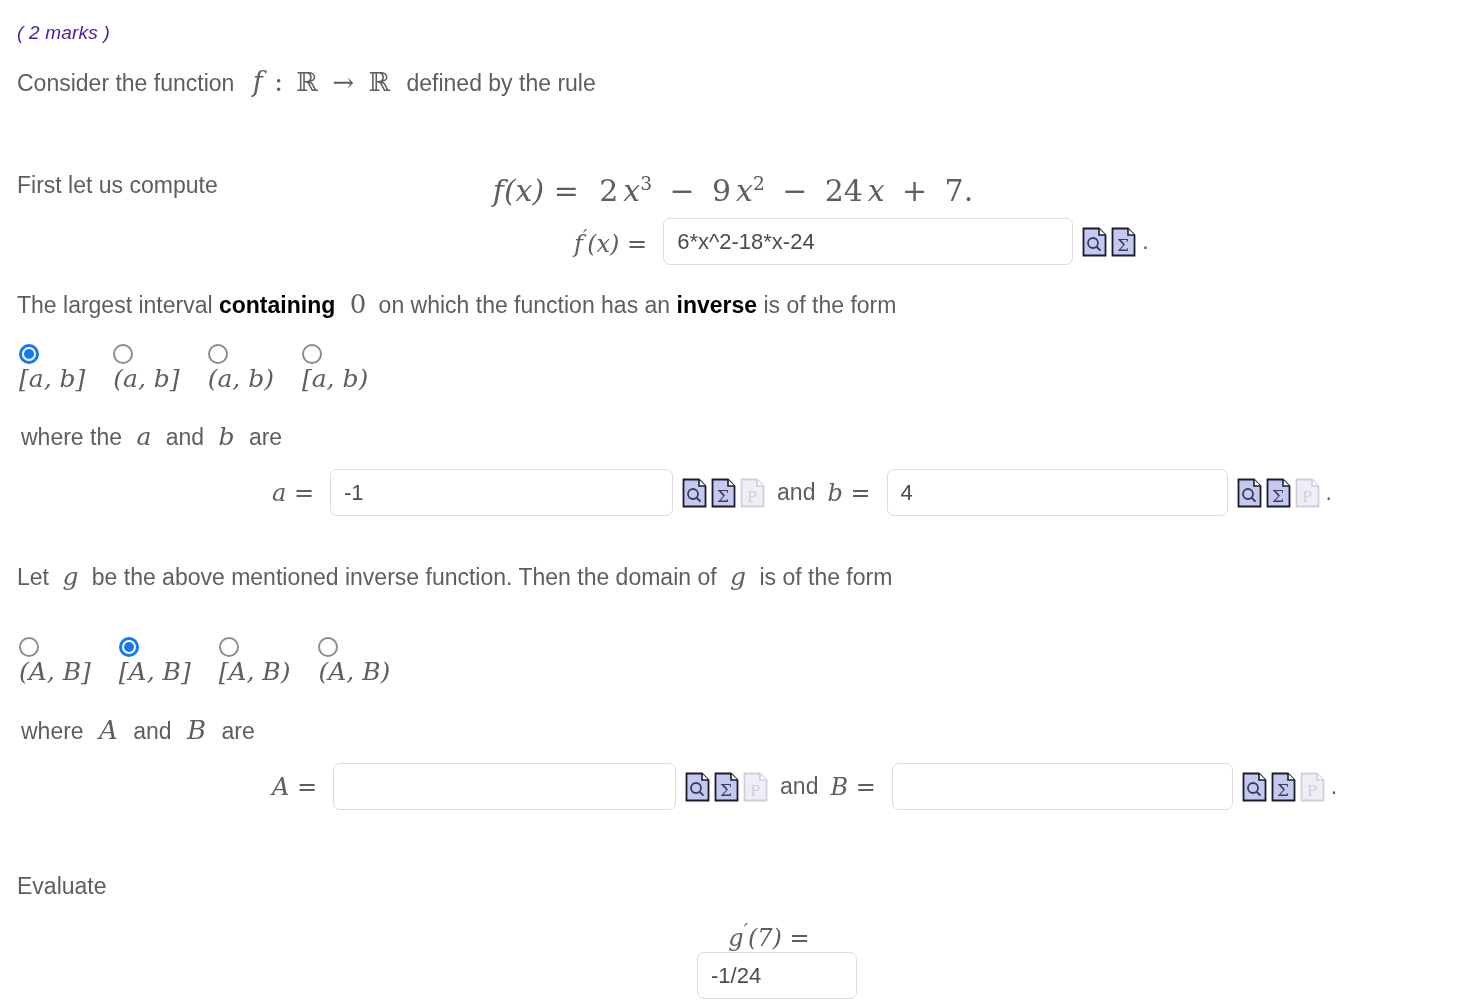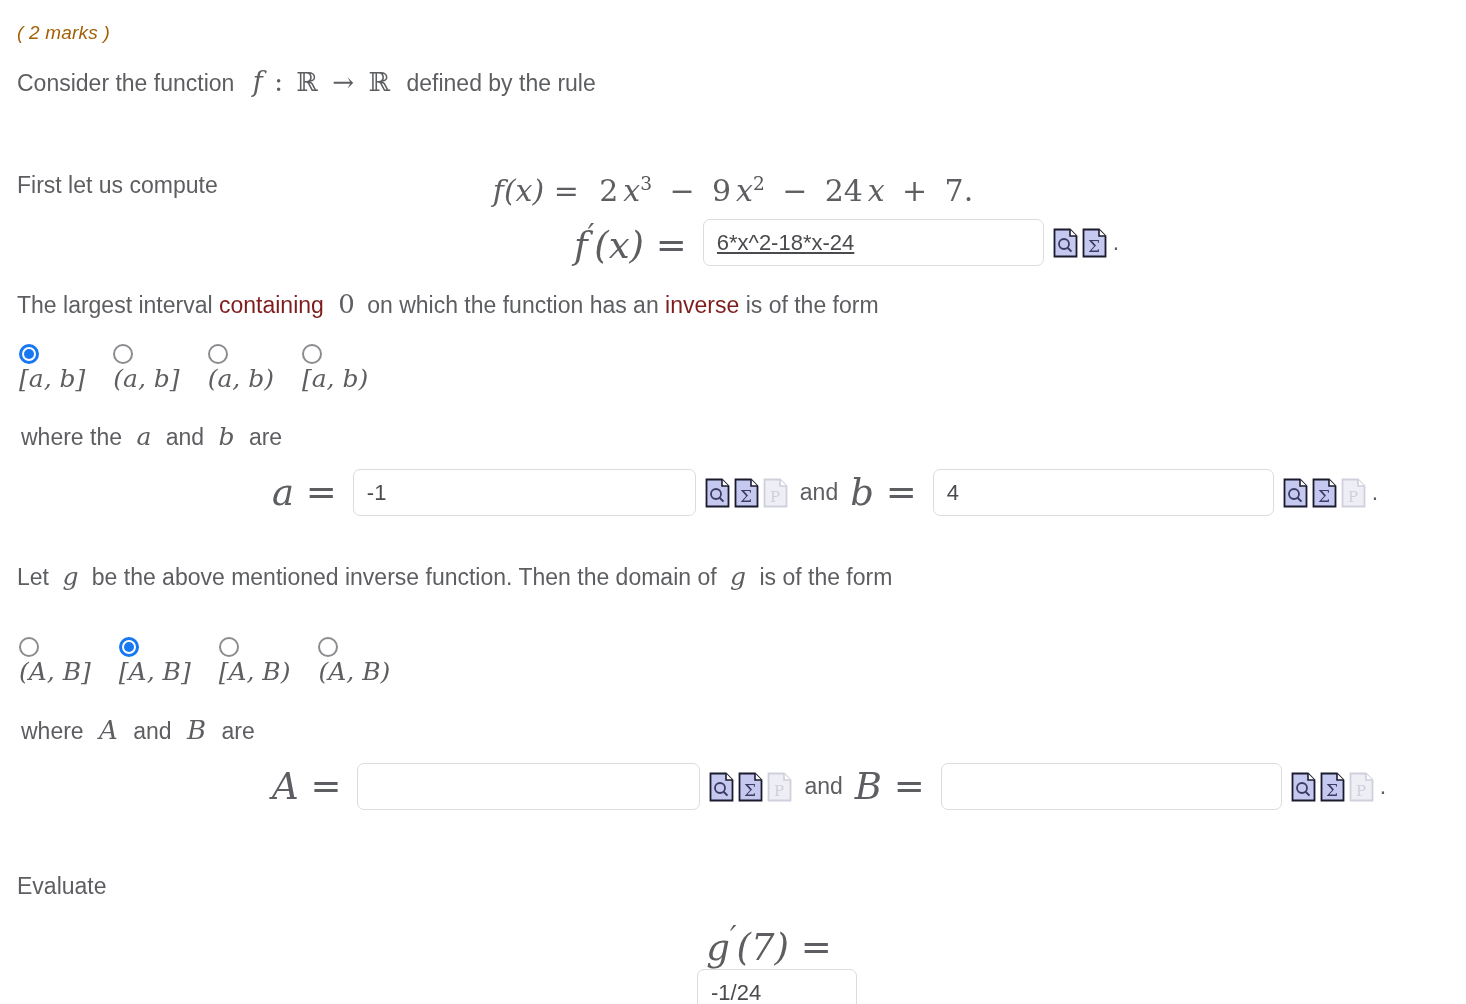--- a/index.html
+++ b/index.html
@@ -21,31 +21,31 @@
     padding: 0;
   }
 
   
   .marks {
     position: absolute;
     left: 17px;
     top: 22px;
     font-style: italic;
     font-size: 19px;
-    color: #a16207;
+    color: #4c1d95;
     letter-spacing: .2px;
   }
   .para {
     position: absolute;
     left: 17px;
     font-size: 23px;
     color: #5d5e61;
     white-space: nowrap;
   }
-  .para b { color: #7f1d1d; font-weight: normal; }
+  .para b { color: #000000; font-weight: bold; }
 
   
   .mi {           
     font-family: "DejaVu Serif", serif;
     font-style: italic;
     color: #5d5e61;
   }
   .mn {           
     font-family: "DejaVu Serif", serif;
     font-style: normal;
@@ -81,21 +81,21 @@
   }
 
   
   .inline-row {
     position: absolute;
     display: flex;
     align-items: center;
     white-space: nowrap;
   }
   .lhs {
-    font-size: 37px;
+    font-size: 24px;
     margin-right: 16px;
   }
   .conj {
     font-size: 23px;
     color: #5d5e61;
     margin: 0 12px;
   }
   .period {
     font-size: 23px;
     color: #5d5e61;
@@ -191,21 +191,21 @@
     <span class="mn" style="margin-left:9px;">−</span>
     <span class="mn" style="margin-left:9px;">24</span><span class="mi" style="margin-left:5px;">x</span>
     <span class="mn" style="margin-left:9px;">+</span>
     <span class="mn" style="margin-left:9px;">7</span><span class="mn">.</span>
   </div>
 
   <div class="para" style="top:172px;">First let us compute</div>
 
   <div class="inline-row" style="left:574px; top:218px;">
     <span class="lhs mi"><span>f</span><span class="prime">′</span><span>(x) =</span></span>
-    <input class="ans" style="width: 341px; text-decoration: underline;" type="text" value="6*x^2-18*x-24">
+    <input class="ans" style="width: 410px;" type="text" value="6*x^2-18*x-24">
     <span class="icons">
       <span class="docicon">
         <svg width="25" height="30" viewBox="0 0 25 30">
           <path d="M1.5 1.5 H17 L23.5 8 V28.5 H1.5 Z" fill="#c5c8ef" stroke="#1b1b2e" stroke-width="1.8"></path>
           <path d="M17 1.5 V8 H23.5" fill="#ffffff" stroke="#1b1b2e" stroke-width="1.6"></path>
           <circle cx="11" cy="16" r="5" fill="none" stroke="#3b3b63" stroke-width="1.8"></circle>
           <line x1="14.6" y1="19.8" x2="18.5" y2="23.6" stroke="#3b3b63" stroke-width="2"></line>
         </svg>
       </span>
       <span class="docicon">

